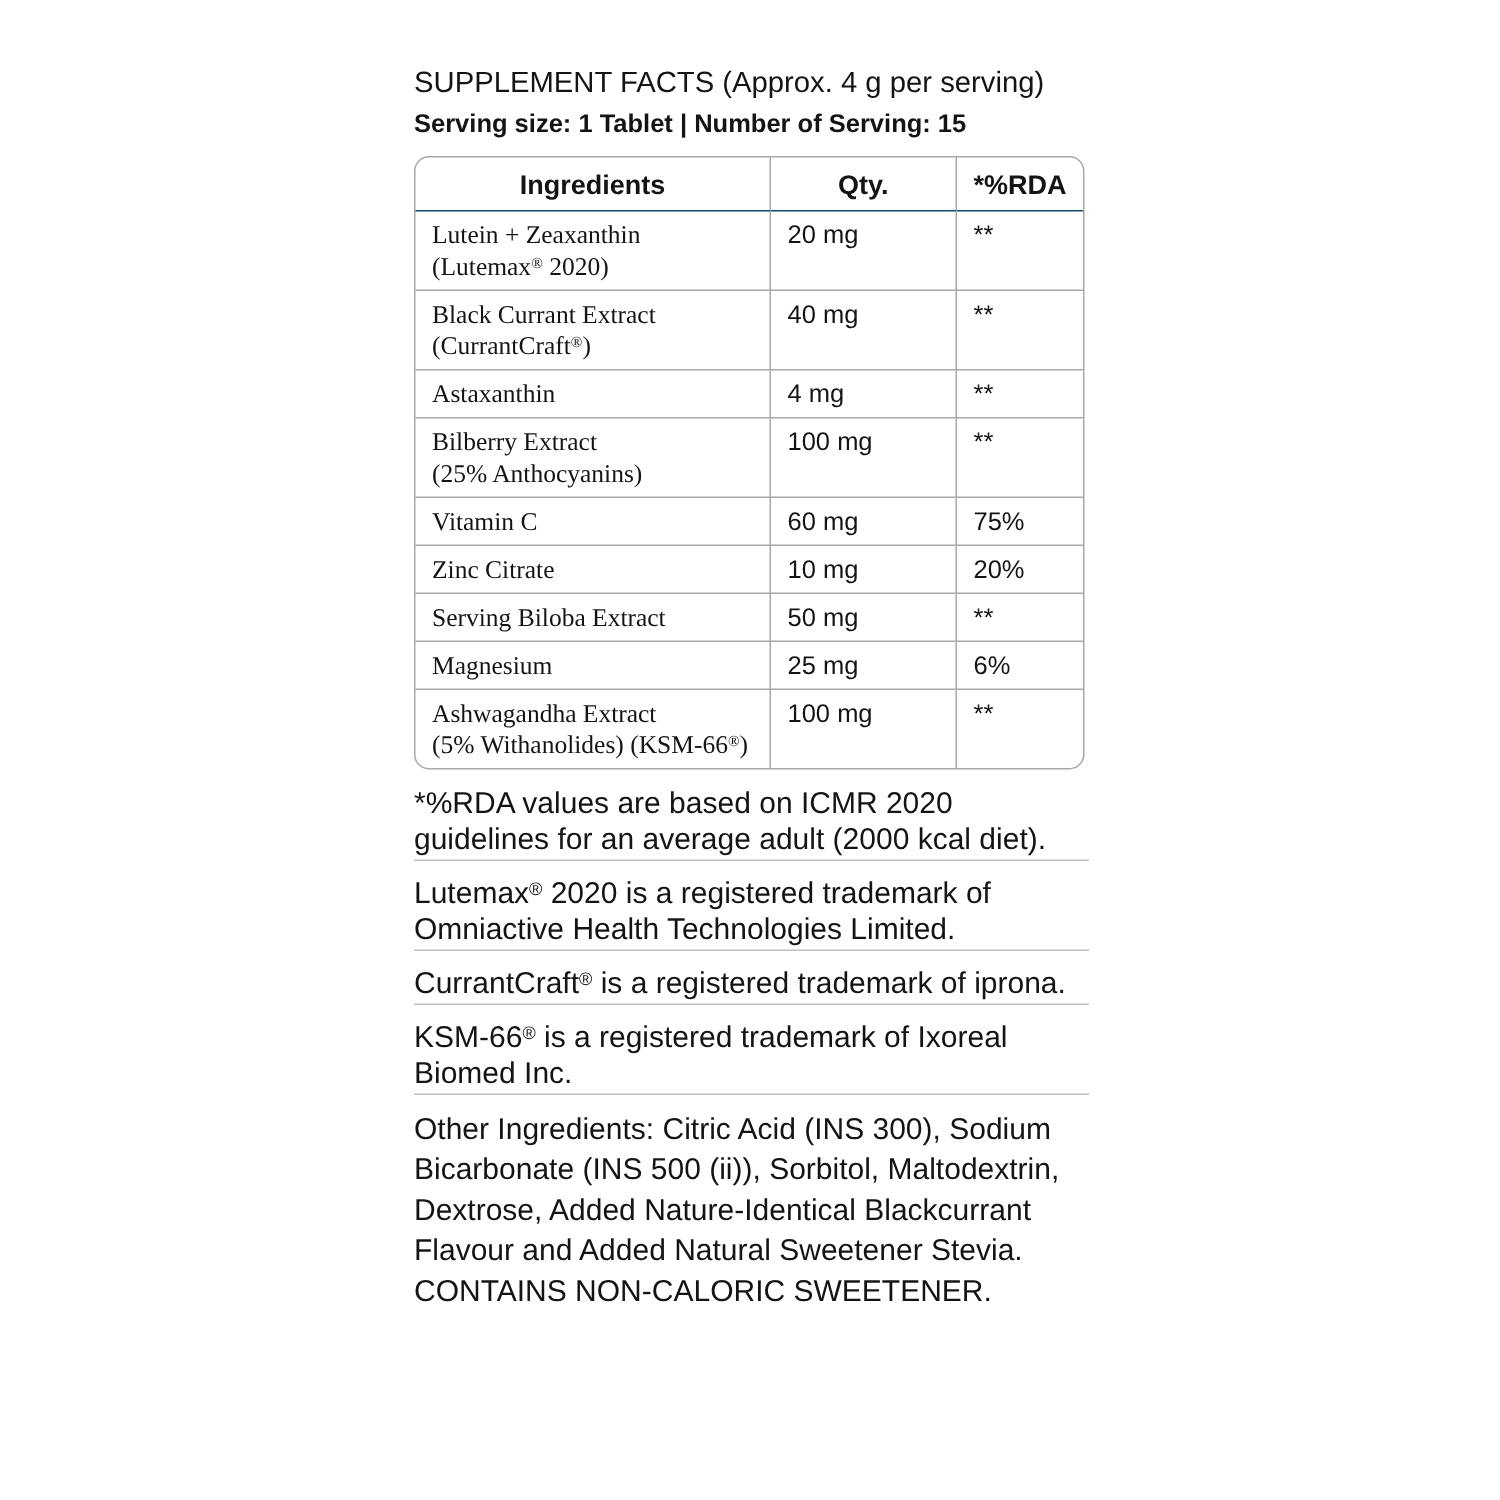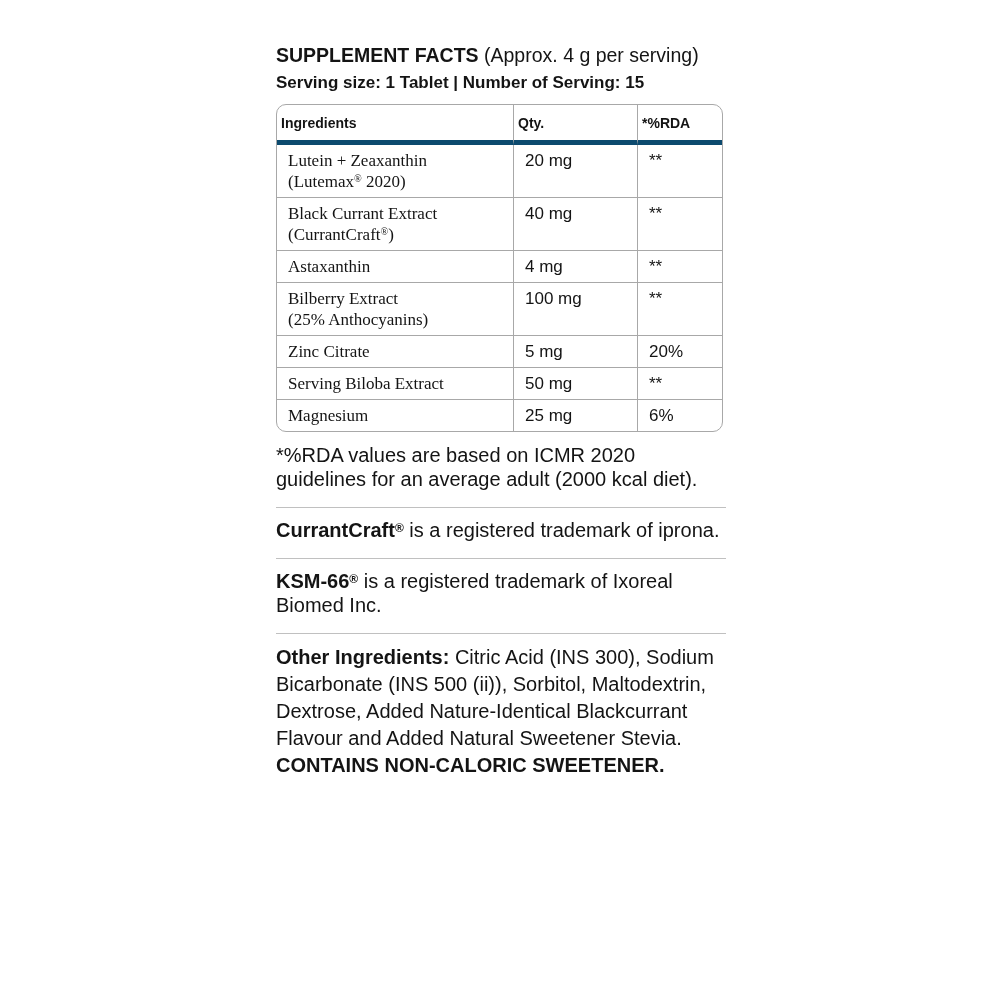--- a/index.html
+++ b/index.html
@@ -16,45 +16,45 @@
     position: absolute;
     left: 276px;
     top: 42px;
     width: 450px;
   }
   .title-line {
     font-size: 19.5px;
     line-height: 27px;
     white-space: nowrap;
   }
-  .b { font-weight: bold; }
+  .b { font-weight: normal; }
   .serving-line {
     font-size: 17px;
     line-height: 27px;
     font-weight: bold;
     white-space: nowrap;
   }
   table.facts {
     margin-top: 8px;
     border-collapse: separate;
     border-spacing: 0;
     table-layout: fixed;
     width: 447px;
     border: 1.5px solid #a8a8a8;
     border-radius: 10px;
   }
   col.c1 { width: 237px; }
   col.c2 { width: 124px; }
   col.c3 { width: 84px; }
   table.facts th {
-    font-size: 14px;
+    font-size: 18px;
     font-weight: bold;
-    text-align: left;
+    text-align: center;
     padding: 7px 4px 6px;
-    border-bottom: 5px solid #0c4a6e;
+    border-bottom: 1px solid #0c4a6e;
     line-height: 22px;
   }
   table.facts th:nth-child(1),
   table.facts th:nth-child(2) { border-right: 1px solid #a8a8a8; }
   table.facts td {
     font-size: 17px;
     line-height: 21px;
     vertical-align: top;
     padding: 5px 4px 5px 11px;
     border-bottom: 1px solid #a8a8a8;
@@ -68,21 +68,21 @@
   .name-line { display: block; white-space: nowrap; font-family: Liberation Serif, serif; }
   sup.reg {
     font-size: 60%;
     vertical-align: 0.45em;
     line-height: 0;
   }
   .notes { margin-top: 1px; }
   .note {
     font-size: 20px;
     line-height: 24px;
-    padding: 10px 0 16px;
+    padding: 10px 0 1px;
     border-bottom: 1px solid #c0c0c0;
   }
   .other {
     font-size: 20px;
     line-height: 27px;
     padding-top: 10px;
   }
 </style>
 </head>
 <body>
@@ -136,48 +136,67 @@
       <tr>
         <td class="ing">
           <span class="name-line">Bilberry Extract</span>
           <span class="name-line">(25% Anthocyanins)</span>
         </td>
         <td class="qty">100 mg</td>
         <td class="rda">**</td>
       </tr>
       <tr>
         <td class="ing">
+          <span class="name-line">Vitamin C</span>
+          <span class="name-line"></span>
+        </td>
+        <td class="qty">60 mg</td>
+        <td class="rda">75%</td>
+      </tr>
+      <tr>
+        <td class="ing">
           <span class="name-line">Zinc Citrate</span>
           <span class="name-line"></span>
         </td>
-        <td class="qty">5 mg</td>
+        <td class="qty">10 mg</td>
         <td class="rda">20%</td>
       </tr>
       <tr>
         <td class="ing">
           <span class="name-line">Serving Biloba Extract</span>
           <span class="name-line"></span>
         </td>
         <td class="qty">50 mg</td>
         <td class="rda">**</td>
       </tr>
       <tr>
         <td class="ing">
           <span class="name-line">Magnesium</span>
           <span class="name-line"></span>
         </td>
         <td class="qty">25 mg</td>
         <td class="rda">6%</td>
       </tr>
+      <tr>
+        <td class="ing">
+          <span class="name-line">Ashwagandha Extract</span>
+          <span class="name-line">(5% Withanolides) (KSM-66<sup class="reg">®</sup>)</span>
+        </td>
+        <td class="qty">100 mg</td>
+        <td class="rda">**</td>
+      </tr>
     </tbody>
   </table>
 
   <div class="notes">
     <div class="note">
       <span class="b"></span><span>*%RDA values are based on ICMR 2020 guidelines for an average adult (2000 kcal diet).</span>
+    </div>
+    <div class="note">
+      <span class="b">Lutemax<sup class="reg">®</sup> 2020</span><span> is a registered trademark of Omniactive Health Technologies Limited.</span>
     </div>
     <div class="note">
       <span class="b">CurrantCraft<sup class="reg">®</sup></span><span> is a registered trademark of iprona.</span>
     </div>
     <div class="note">
       <span class="b">KSM-66<sup class="reg">®</sup></span><span> is a registered trademark of Ixoreal Biomed Inc.</span>
     </div>
   </div>
 
   <div class="other">

